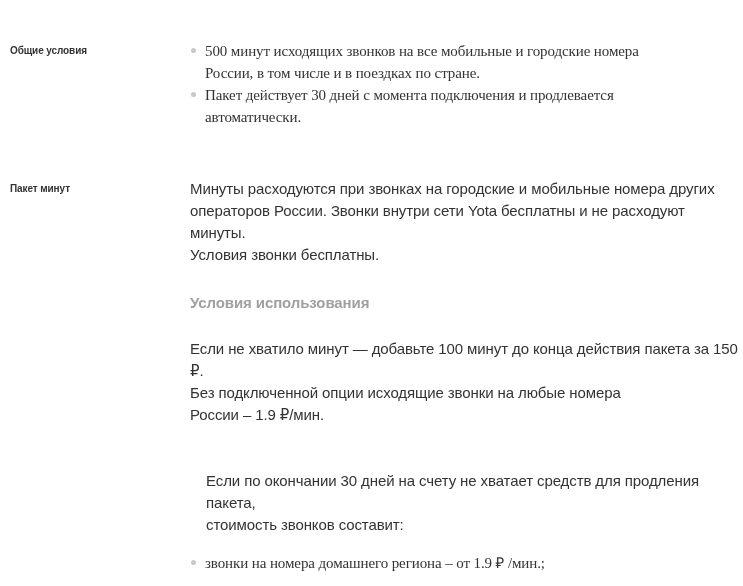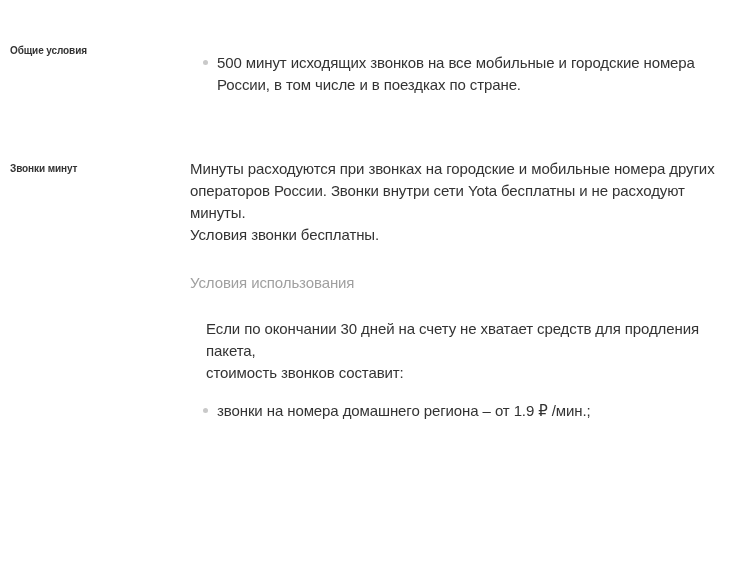--- a/index.html
+++ b/index.html
@@ -47,22 +47,23 @@
   }
   .content p,
   .content li {
     white-space: pre-line;
   }
   .content p {
     margin: 16px;
   }
   .bullets {
     list-style: none;
-    margin: 12px;
+    margin: 0;
     padding: 0;
+    font-family: Liberation Serif, serif;
   }
   .bullets li {
     position: relative;
     padding-left: 15px;
   }
   .bullets li::before {
     content: "";
     position: absolute;
     left: 1px;
     top: 8px;
@@ -71,49 +72,54 @@
     border-radius: 50%;
     background: var(--bullet);
   }
   .intro {
     margin: 0 0 26px 0 !important;
   }
   .subheading {
     margin: 0 0 24px 0;
     font-size: 15px;
     line-height: 22px;
-    font-weight: 400;
+    font-weight: 700;
     color: var(--muted);
   }
   .add-minutes {
     margin: 0 0 44px 0 !important;
   }
 </style>
 </head>
 <body>
 
 <main>
 
   <section class="section">
     <h2 class="label">Общие условия</h2>
     <div class="content">
       <ul class="bullets">
         <li>500 минут исходящих звонков на все мобильные и городские номера
 России, в том числе и в поездках по стране.</li>
+        <li>Пакет действует 30 дней с момента подключения и продлевается
+автоматически.</li>
       </ul>
     </div>
   </section>
 
   <section class="section">
-    <h2 class="label">Звонки минут</h2>
+    <h2 class="label">Пакет минут</h2>
     <div class="content">
       <p class="intro">Минуты расходуются при звонках на городские и мобильные номера других
 операторов России. Звонки внутри сети Yota бесплатны и не расходуют минуты.
 Условия звонки бесплатны.</p>
       <h3 class="subheading">Условия использования</h3>
+      <p class="add-minutes">Если не хватило минут — добавьте 100 минут до конца действия пакета за 150 ₽.
+Без подключенной опции исходящие звонки на любые номера
+России – 1.9 ₽/мин.</p>
       <p>Если по окончании 30 дней на счету не хватает средств для продления пакета,
 стоимость звонков составит:</p>
       <ul class="bullets">
         <li>звонки на номера домашнего региона – от 1.9 ₽ /мин.;</li>
 
       </ul>
     </div>
   </section>
 
 </main>

